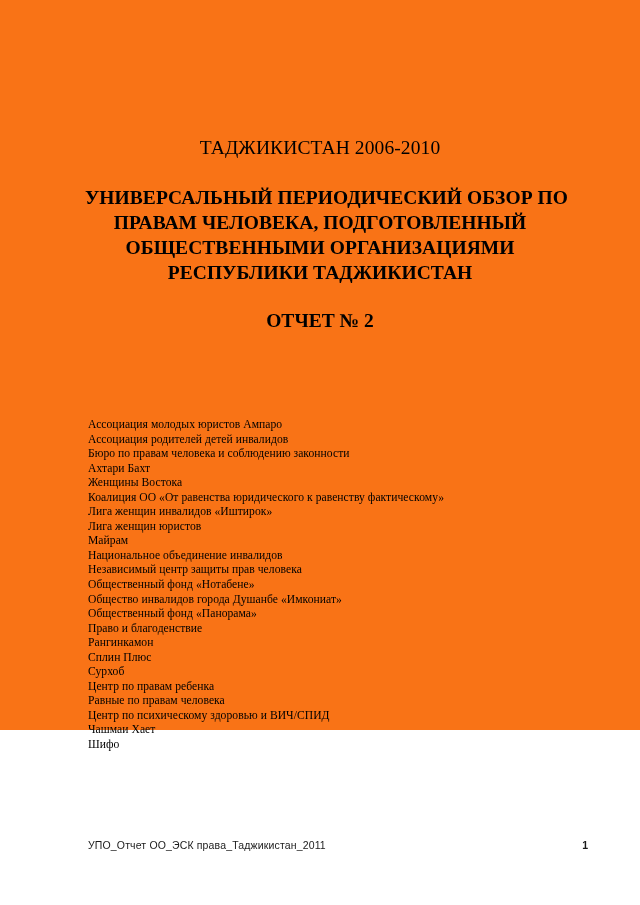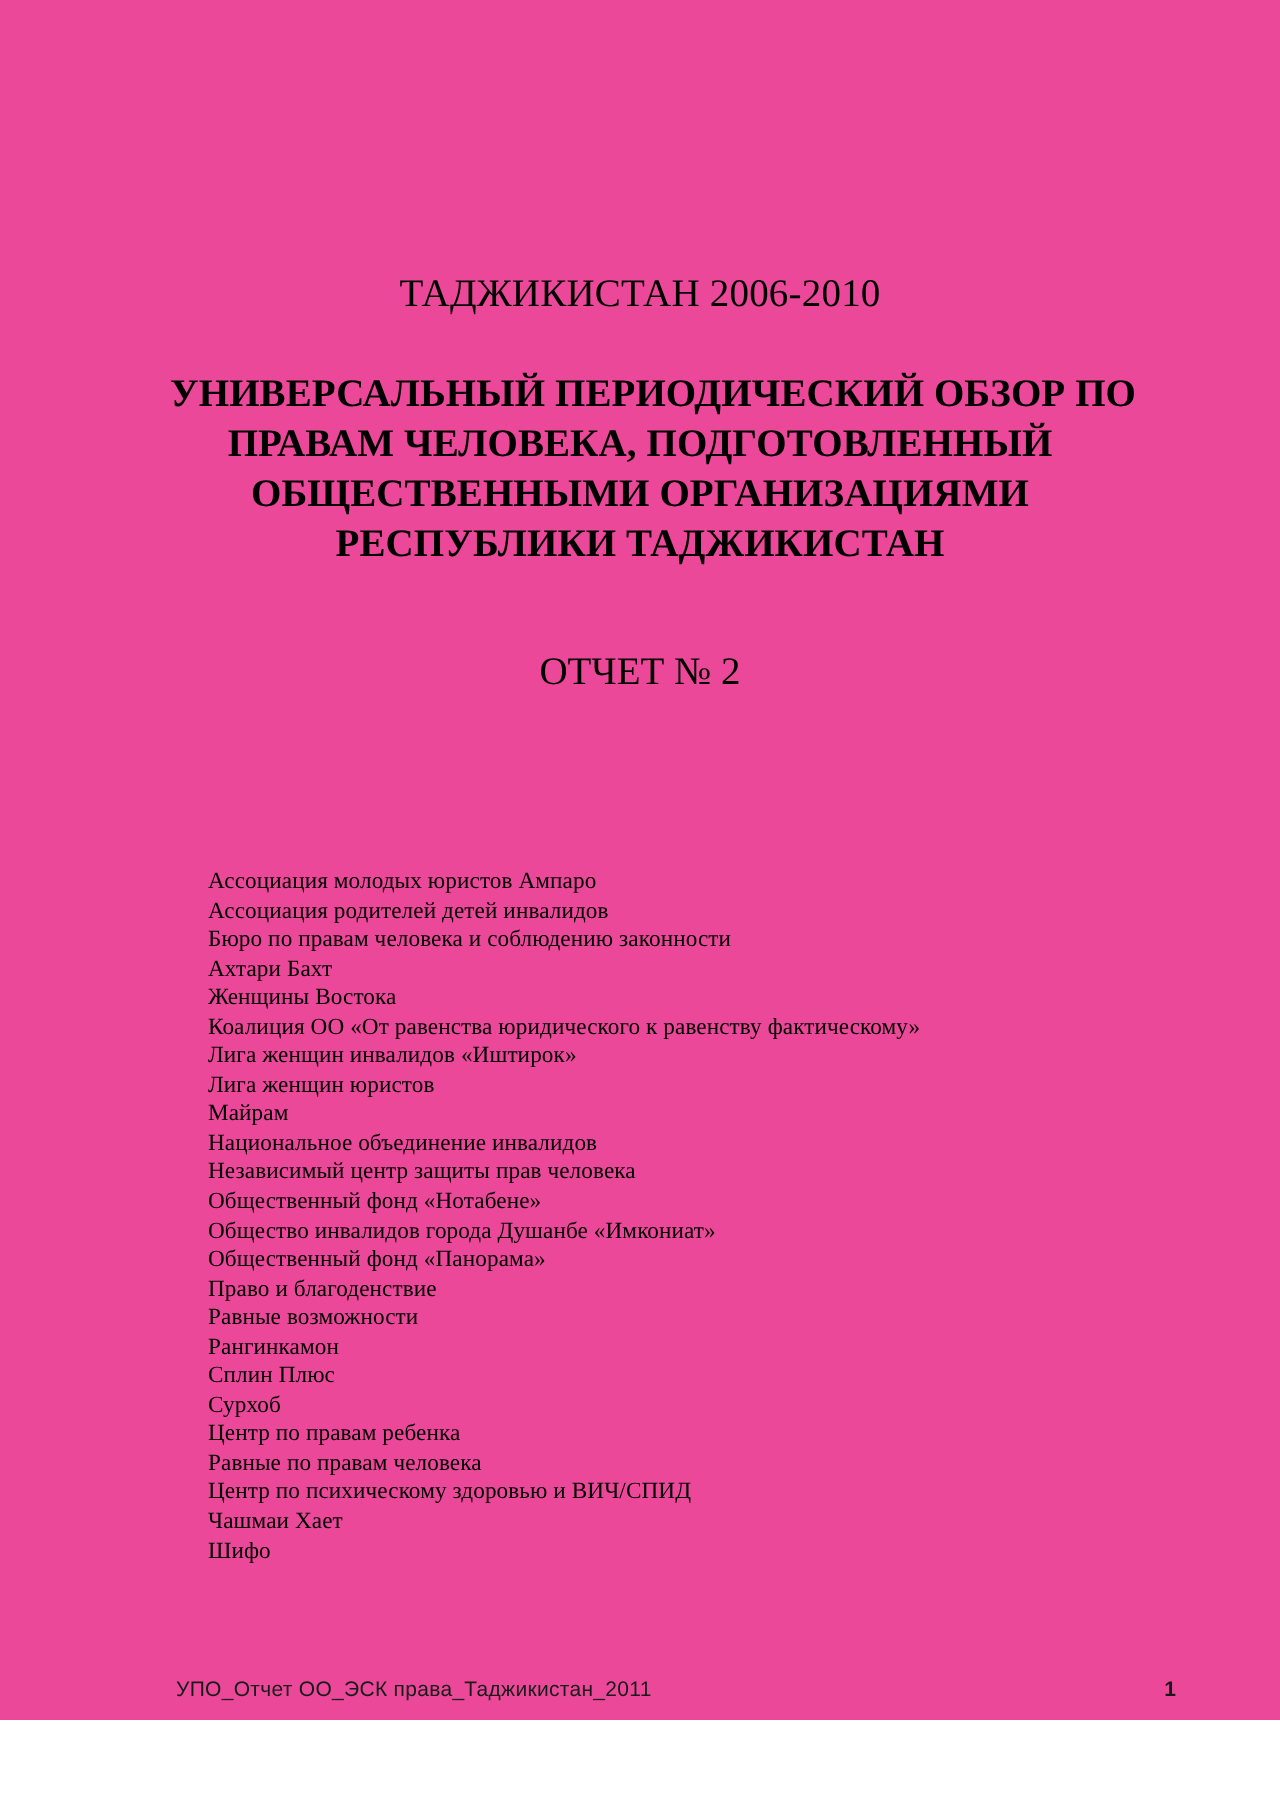--- a/index.html
+++ b/index.html
@@ -16,22 +16,22 @@
     font-family: "Liberation Serif", "DejaVu Serif", serif;
     color: #000000;
     -webkit-font-smoothing: antialiased;
   }
 
   .page {
     position: absolute;
     left: 0;
     top: 0;
     width: 640px;
-    height: 860px;
-    background: #ec4899;
+    height: 730px;
+    background: #f97316;
   }
 
   
   .title-block {
     position: absolute;
     left: 85px;
     top: 136px;
     width: 470px;
     text-align: center;
   }
@@ -52,32 +52,32 @@
     line-height: 25px;
     letter-spacing: 0.05px;
     margin: 0;
     font-weight: bold;
   }
   .title-sub .ln { display: block; white-space: nowrap; }
 
   .title-report {
     font-size: 19.5px;
     line-height: 23px;
-    margin: 16px;
-    font-weight: normal;
+    margin: 0;
+    font-weight: bold;
   }
 
   
   .org-list {
     position: absolute;
     left: 88px;
     top: 418px;
     width: 460px;
     list-style: none;
-    margin: 16px;
+    margin: 0;
     padding: 0;
   }
   .org-list li {
     font-size: 11.6px;
     line-height: 14.55px;
     white-space: nowrap;
     letter-spacing: 0.05px;
   }
 
   
@@ -137,21 +137,20 @@
       <li>Коалиция ОО «От равенства юридического к равенству фактическому»</li>
       <li>Лига женщин инвалидов «Иштирок»</li>
       <li>Лига женщин юристов</li>
       <li>Майрам</li>
       <li>Национальное объединение инвалидов</li>
       <li>Независимый центр защиты прав человека</li>
       <li>Общественный фонд «Нотабене»</li>
       <li>Общество инвалидов города Душанбе «Имкониат»</li>
       <li>Общественный фонд «Панорама»</li>
       <li>Право и благоденствие</li>
-      <li>Равные возможности</li>
       <li>Рангинкамон</li>
       <li>Сплин Плюс</li>
       <li>Сурхоб</li>
       <li>Центр по правам ребенка</li>
       <li>Равные по правам человека</li>
       <li>Центр по психическому здоровью и ВИЧ/СПИД</li>
       <li>Чашмаи Хает</li>
       <li>Шифо</li>
     </ul>
 

